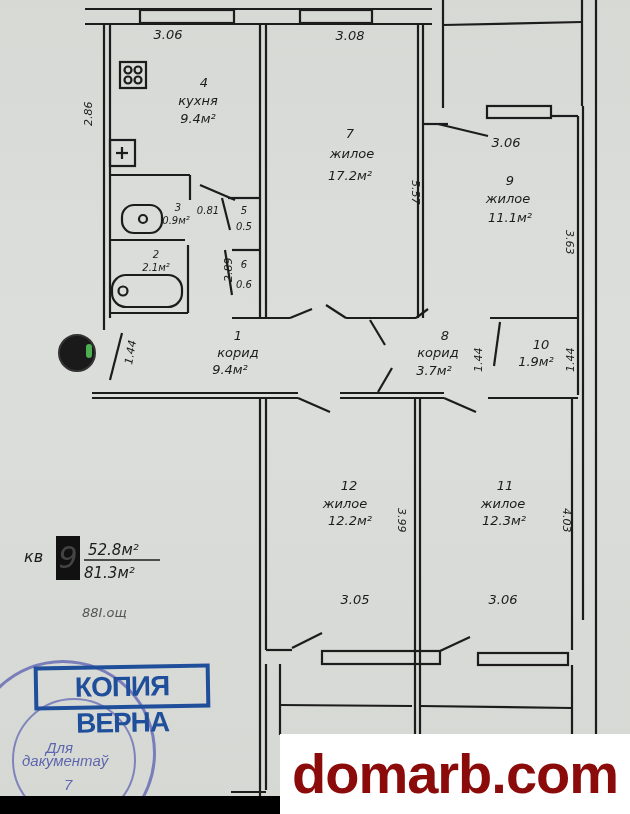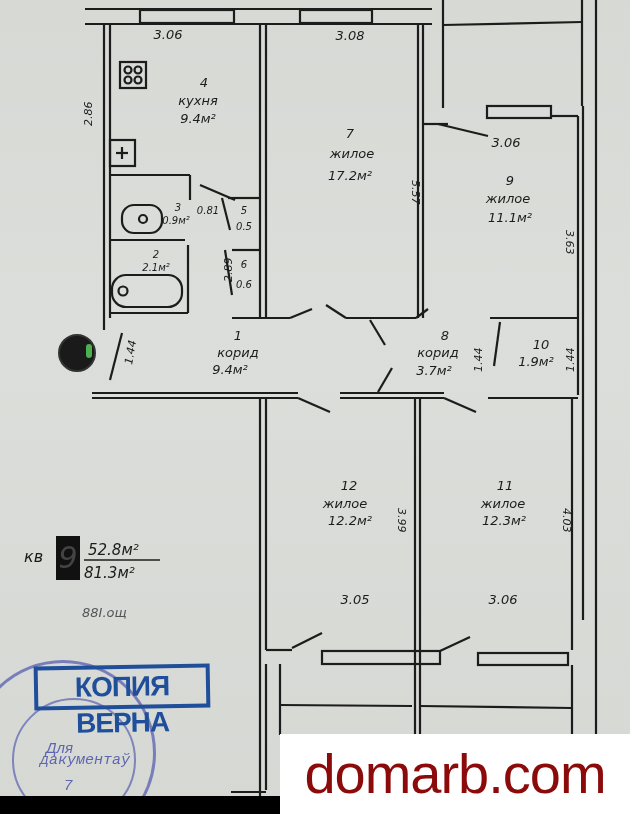--- a/index.html
+++ b/index.html
@@ -11,21 +11,21 @@
     .stamp-box { position:absolute; left:34px; top:665px; width:176px; height:44px; border:4px solid #1f4e9a;
       box-sizing:border-box; color:#1f4e9a; font-family:"Liberation Sans", sans-serif; font-weight:bold;
       font-size:28px; line-height:36px; text-align:center; letter-spacing:-1px; transform:rotate(-1deg); }
     .stamp-circle { position:absolute; left:-30px; top:660px; width:180px; height:180px; border:3px solid #5a5fb0;
       border-radius:50%; opacity:0.75; }
     .stamp-inner { position:absolute; left:12px; top:698px; width:120px; height:120px; border:2px solid #5a5fb0;
       border-radius:50%; opacity:0.7; }
     .stamp-text { position:absolute; color:#4a52a8; font-family:"Liberation Sans", sans-serif; font-style:italic; font-size:15px; opacity:0.85; }
     .black-bar { position:absolute; left:0; top:796px; width:280px; height:18px; background:#000; }
     .watermark { position:absolute; left:280px; top:734px; width:350px; height:80px; background:#fff;
-      color:#8b0a0a; font-family:"Liberation Sans", sans-serif; font-weight:normal; font-size:56px;
+      color:#8b0a0a; font-family:"Liberation Sans", sans-serif; font-weight:bold; font-size:56px;
       line-height:80px; text-align:center; letter-spacing:-1px; }
     .green-dot { position:absolute; left:58px; top:334px; width:34px; height:34px; border-radius:50%;
       background:#1a1a1a; border:2px solid #333; }
     .green-dot::after { content:""; position:absolute; right:2px; top:8px; width:6px; height:14px; background:#4caf50; border-radius:3px; }
     .num-label { position:absolute; left:56px; top:536px; width:24px; height:44px; background:#111; color:#444;
       font-size:30px; font-style:italic; text-align:center; line-height:44px; }
   </style>
 </head>
 <body>
 
@@ -193,18 +193,18 @@
     <text x="82" y="617" font-size="13" fill="#555">88I.oщ</text>
   </g>
 </svg>
 
 <div class="num-label"><span>9</span></div>
 <div class="green-dot"></div>
 
 <div class="stamp-circle"></div>
 <div class="stamp-inner"></div>
 <div class="stamp-text" style="left:46px;top:739px;">Для</div>
-<div class="stamp-text" style="left:40px;top:752px;font-family:Liberation Mono, monospace;">дакументаў</div>
+<div class="stamp-text" style="left:22px;top:752px;">дакументаў</div>
 <div class="stamp-text" style="left:64px;top:776px;">7</div>
 <div class="stamp-box">КОПИЯ ВЕРНА</div>
 
 <div class="black-bar"></div>
 <div class="watermark">domarb.com</div>
 
 </body></html>

